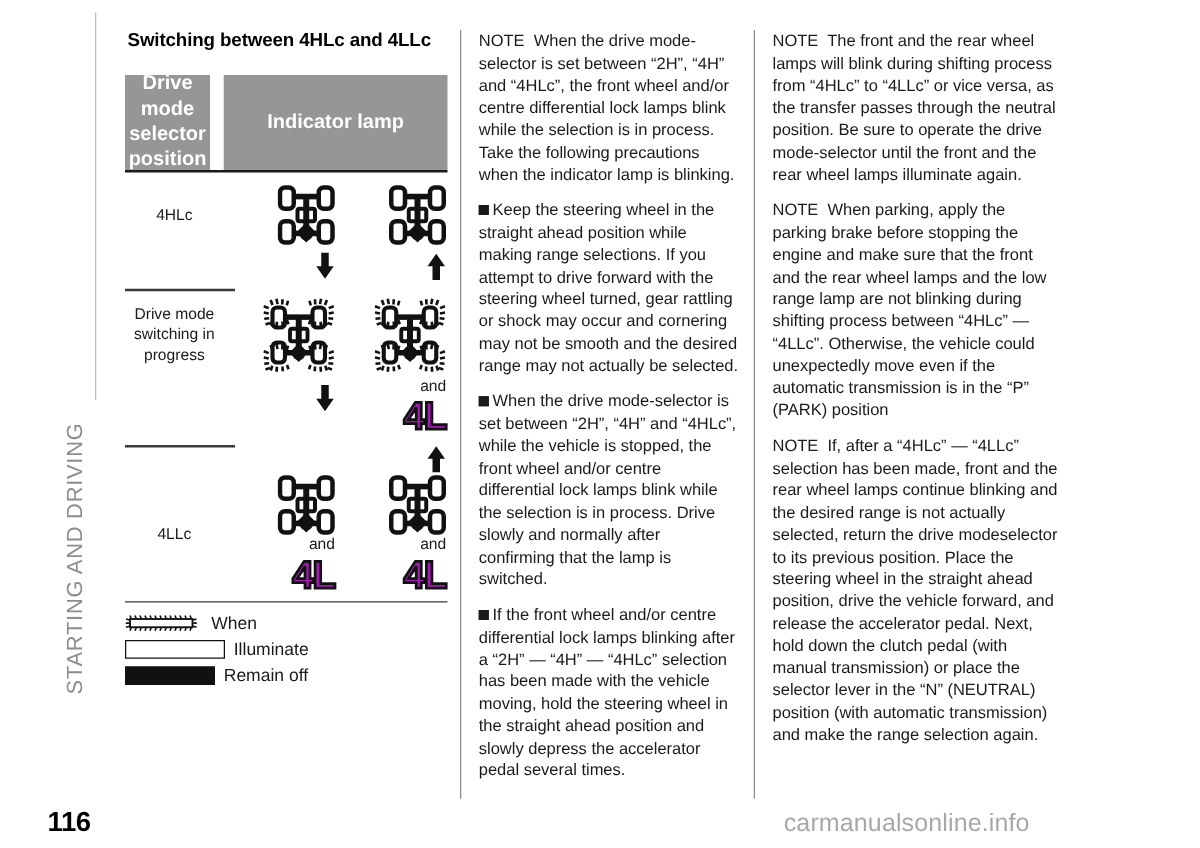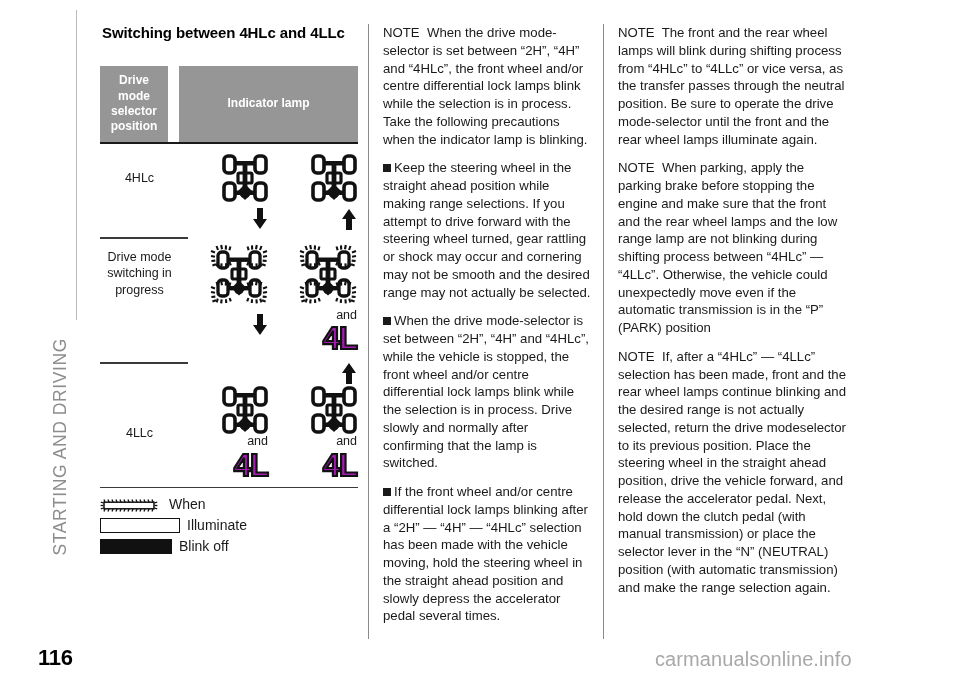--- a/index.html
+++ b/index.html
@@ -45,21 +45,21 @@
     left:38px; top:645px;
     font-size:22px;
     font-weight:bold;
     letter-spacing:-0.3px;
     color:#000;
   }
 
   
   #watermark {
     position:absolute;
-    left:655px; top:648px;
+    left:627px; top:648px;
     font-size:20px;
     color:#a8a8a8;
     letter-spacing:0.1px;
   }
 
   
   #columns {
     position:absolute;
     left:100px; top:24px;
     width:840px; height:615px;
@@ -76,32 +76,32 @@
   }
   .col-text { width:234px; padding:0 12px 0 14px; }
   .col-text-right { width:246px; padding:0 4px 0 14px; }
 
   
   #section-title {
     font-size:15px;
     font-weight:bold;
     color:#000;
     letter-spacing:-0.1px;
-    margin:0 0 24px 2px;
+    margin:0 0 18px 2px;
     line-height:1.2;
   }
 
   
   .tbl { width:258px; position:relative; }
   .tbl-head { display:flex; margin-bottom:0px; }
   .th {
     background:#969696;
     color:#ffffff;
     font-weight:bold;
-    font-size:12px;
+    font-size:16px;
     line-height:1.28;
     display:flex;
     align-items:center;
     justify-content:center;
     text-align:center;
   }
   .th-a { width:68px; height:76px; padding:4px 3px; }
   .th-gap { width:11px; }
   .th-b { width:179px; height:76px; }
   .head-rule { height:2px; background:#1a1a1a; width:258px; }
@@ -513,21 +513,21 @@
             </svg>
           </div>
           <div class="legend-label">When</div>
         </div>
         <div class="legend-row">
           <div class="sw sw-ill"></div>
           <div class="legend-label">Illuminate</div>
         </div>
         <div class="legend-row">
           <div class="sw sw-off"></div>
-          <div class="legend-label">Blink off</div>
+          <div class="legend-label">Remain off</div>
         </div>
       </div>
 
     </div>
   </div>
 
   <div class="col-divider"></div>
 
   <div class="col col-text">
     <p class="ptext"><span class="note-lead">NOTE</span>&nbsp; <span>When the drive mode-selector is set between “2H”, “4H” and “4HLc”, the front wheel and/or centre differential lock lamps blink while the selection is in process. Take the following precautions when the indicator lamp is blinking.</span></p>

